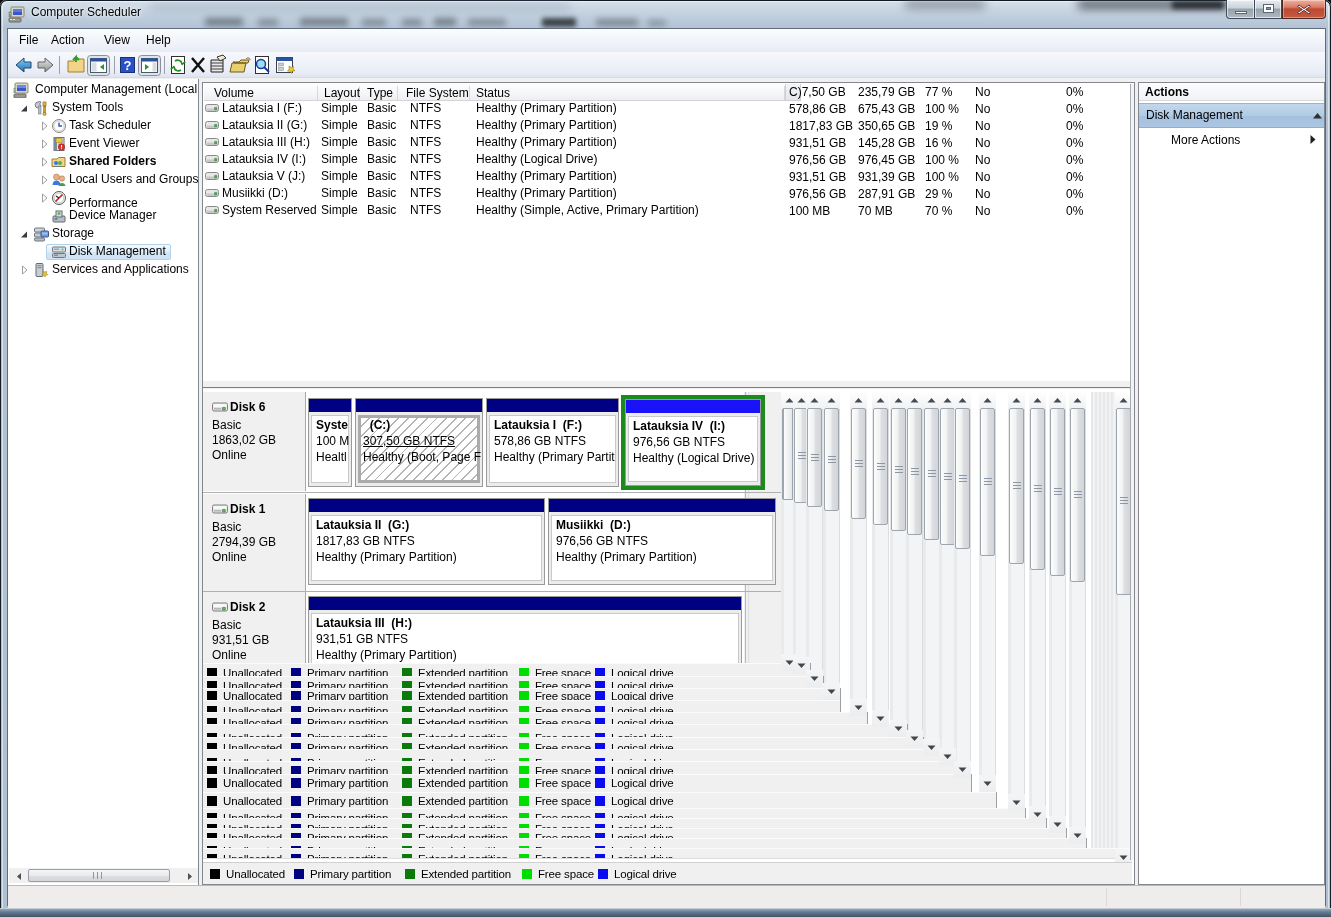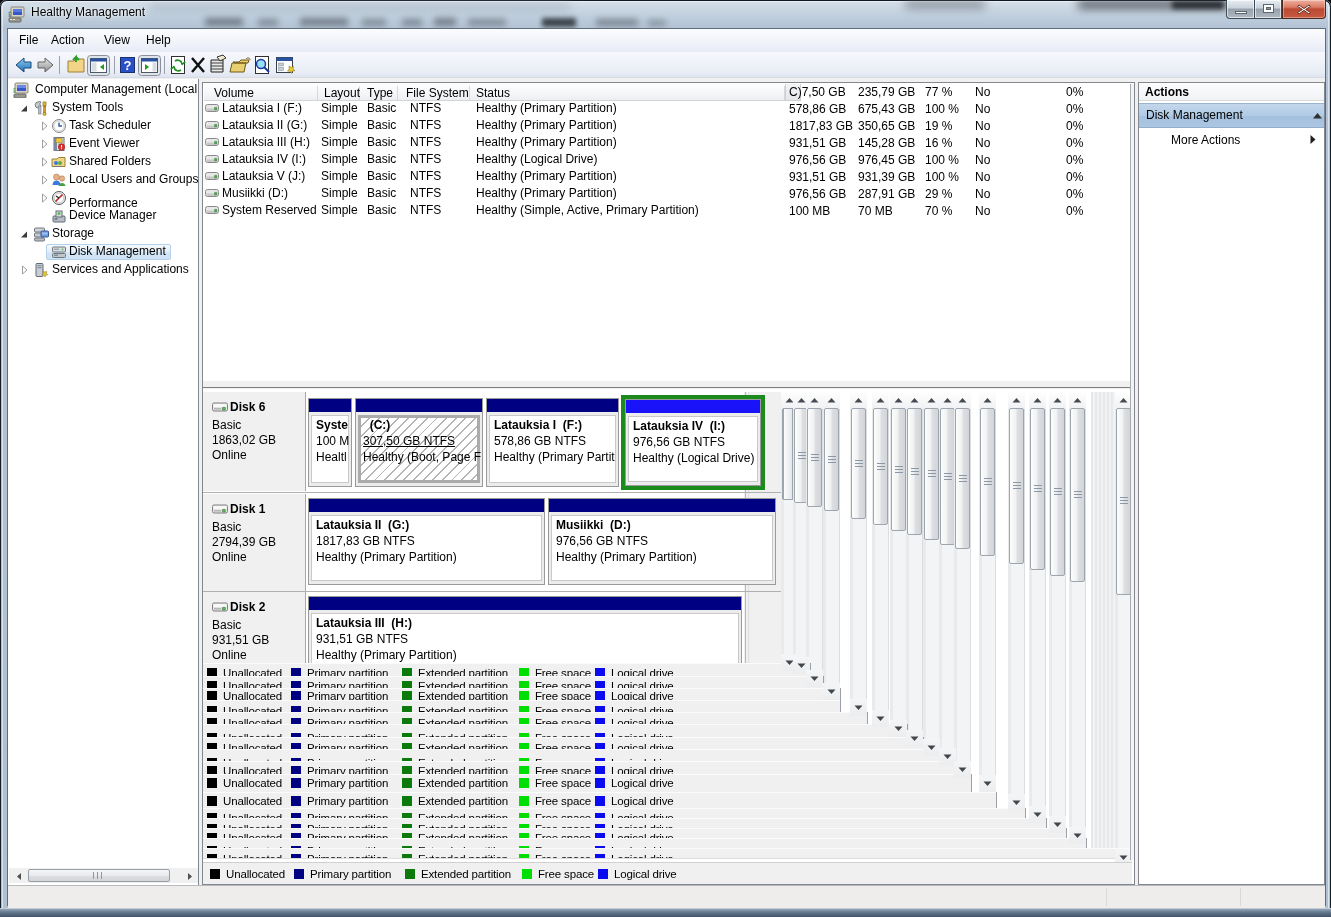--- a/index.html
+++ b/index.html
@@ -37,21 +37,21 @@
  <rect x="3" y="1" width="13" height="10" rx="1" fill="#d8d4c8" stroke="#8a8a7a"></rect>
  <rect x="5" y="3" width="9" height="6" fill="#3a57c8"></rect>
  <rect x="5" y="3" width="9" height="3" fill="#5b7ae0"></rect>
  <rect x="8" y="11" width="3" height="2" fill="#b0aca0"></rect>
  <rect x="1" y="12" width="12" height="4" rx="1" fill="#9a9a92" stroke="#6a6a60"></rect>
  <rect x="2" y="13" width="2" height="1" fill="#e8e8e0"></rect>
     <rect x="5" y="13" width="2" height="1" fill="#e8e8e0"></rect>
  <rect x="1" y="6" width="2" height="5" fill="#8f9a8a" stroke="#667060" stroke-width="0.5"></rect>
  <rect x="1.4" y="7" width="1.2" height="1.2" fill="#7ce87c"></rect>
 </svg>
-<div class="abs" style="left:31px;top:5px;font-size:12px;color:#000;text-shadow:0 0 6px rgba(255,255,255,.9),0 0 2px rgba(255,255,255,.9);">Healthy Management</div>
+<div class="abs" style="left:31px;top:5px;font-size:12px;color:#000;text-shadow:0 0 6px rgba(255,255,255,.9),0 0 2px rgba(255,255,255,.9);">Computer Scheduler</div>
 
 <div class="abs" style="left:1226px;top:0;width:100px;height:19px;">
  <div class="abs" style="left:0;top:0;width:29px;height:19px;border-radius:0 0 0 4px;border:1px solid #3c4a58;border-top:none;
   background:linear-gradient(180deg,#e8edf2 0,#c9d2da 45%,#97a1ab 50%,#b0b9c2 100%);box-shadow:inset 0 0 0 1px rgba(255,255,255,.6);"></div>
  <div class="abs" style="left:9px;top:11px;width:12px;height:3px;background:#fff;border:1px solid #5a6670;"></div>
  <div class="abs" style="left:29px;top:0;width:27px;height:19px;border:1px solid #3c4a58;border-top:none;border-left:none;
   background:linear-gradient(180deg,#e8edf2 0,#c9d2da 45%,#97a1ab 50%,#b0b9c2 100%);box-shadow:inset 0 0 0 1px rgba(255,255,255,.6);"></div>
  <div class="abs" style="left:37px;top:4px;width:11px;height:9px;background:#fff;border:1px solid #5a6670;"></div>
  <div class="abs" style="left:40px;top:7px;width:5px;height:3px;background:#8a949e;border:1px solid #5a6670;"></div>
  <div class="abs" style="left:56px;top:0;width:44px;height:19px;border-radius:0 0 4px 0;border:1px solid #4a2820;border-top:none;
@@ -166,21 +166,21 @@
 <div class="t12" style="left:69px;top:136px;">Event Viewer</div>
 <svg class="abs" style="left:40px;top:157px" width="9" height="10">
     <path d="M2.5 1 L7 5 L2.5 9 Z" fill="#fff" stroke="#a0a0a0"></path>
   </svg>
 <svg class="abs" style="left:51px;top:154px" width="16" height="16" viewBox="0 0 16 16">
     <path d="M1 5 h5 l1.5-1.5 H14 v9 H1 Z" fill="#f2d489" stroke="#a08030"></path>
     <circle cx="5" cy="9" r="2" fill="#3a7ae0"></circle>
     <circle cx="9" cy="9" r="2" fill="#50b050"></circle>
     <path d="M3 13 a2.5 2 0 0 1 4 0 M7 13 a2.5 2 0 0 1 4 0" fill="#3a7ae0" stroke="none"></path>
   </svg>
-<div class="t12" style="left:69px;top:154px;">Shared Folders</div>
+<div class="t12" style="left:69px;top:154px;font-weight:bold;">Shared Folders</div>
 <svg class="abs" style="left:40px;top:175px" width="9" height="10">
     <path d="M2.5 1 L7 5 L2.5 9 Z" fill="#fff" stroke="#a0a0a0"></path>
   </svg>
 <svg class="abs" style="left:51px;top:172px" width="16" height="16" viewBox="0 0 16 16">
     <circle cx="5.5" cy="5" r="3" fill="#e8b088" stroke="#a07040" stroke-width=".5"></circle>
     <path d="M1.5 13 a4 4.5 0 0 1 8 0 Z" fill="#3a7ae0"></path>
     <circle cx="11" cy="6.5" r="2.7" fill="#e8b088" stroke="#a07040" stroke-width=".5"></circle>
     <path d="M7.5 14 a3.6 4 0 0 1 7 0 Z" fill="#45a045"></path>
   </svg>
 <div class="t12" style="left:69px;top:172px;">Local Users and Groups</div>

